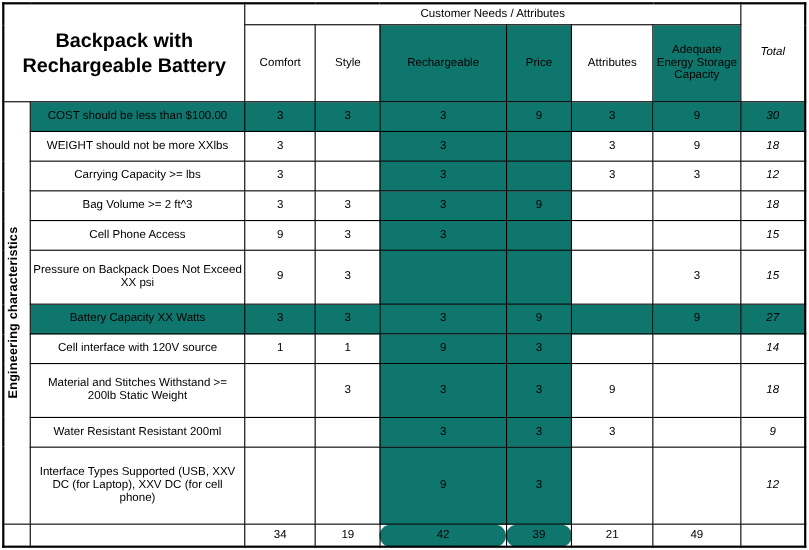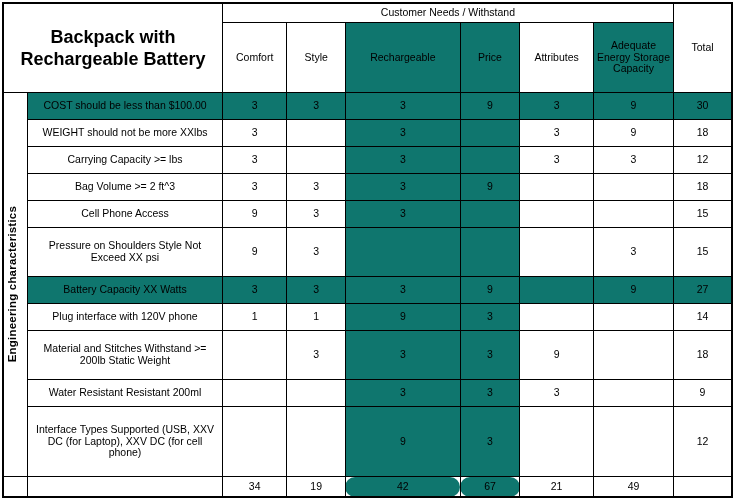--- a/index.html
+++ b/index.html
@@ -30,21 +30,21 @@
   table.qfd td, table.qfd th {
     border: 1px solid #000;
     font-size: 10.5px;
     text-align: center;
     vertical-align: middle;
     padding: 1px 2px;
     font-weight: normal;
     line-height: 1.12;
   }
   .thick-left { border-left: 2px solid #000; }
-  .thick-right { border-right: 2px solid #000; }
+  .thick-right { border-right: 2px solid #000; font-style: italic; }
   .thick-top { border-top: 2px solid #000; }
   .thick-bottom { border-bottom: 2px solid #000; border-radius: 10px; }
 
   .hdr-group {
     font-weight: bold;
     font-size: 11.5px;
     height: 16px;
   }
   .hdr-col {
     font-weight: bold;
@@ -90,21 +90,21 @@
       <col style="width:58px">
       <col style="width:72px">
       <col style="width:78px">
       <col style="width:57px">
     </colgroup>
     <tbody>
       <tr>
         <td class="thick-left thick-top" rowspan="2" colspan="2">
           <div class="corner-title">Backpack with Rechargeable Battery</div>
         </td>
-        <td class="hdr-group thick-top" colspan="6">Customer Needs / Withstand</td>
+        <td class="hdr-group thick-top" colspan="6">Customer Needs / Attributes</td>
         <td class="hdr-col thick-top thick-right" rowspan="2">Total</td>
       </tr>
       <tr>
         <td class="hdr-col">Comfort</td>
         <td class="hdr-col">Style</td>
         <td class="hdr-col yellow">Rechargeable</td>
         <td class="hdr-col yellow">Price</td>
         <td class="hdr-col">Attributes</td>
         <td class="hdr-col yellow">Adequate Energy Storage Capacity</td>
       </tr>
@@ -161,21 +161,21 @@
         <td>9</td>
         <td>3</td>
         <td class="yellow">3</td>
         <td class="yellow"></td>
         <td></td>
         <td></td>
         <td class="total-col thick-right">15</td>
       </tr>
 
       <tr>
-        <td class="row-label">Pressure on Shoulders Style Not Exceed XX psi</td>
+        <td class="row-label">Pressure on Backpack Does Not Exceed XX psi</td>
         <td>9</td>
         <td>3</td>
         <td class="yellow"></td>
         <td class="yellow"></td>
         <td></td>
         <td>3</td>
         <td class="total-col thick-right">15</td>
       </tr>
 
       <tr>
@@ -183,21 +183,21 @@
         <td class="yellow">3</td>
         <td class="yellow">3</td>
         <td class="yellow">3</td>
         <td class="yellow">9</td>
         <td class="yellow"></td>
         <td class="yellow">9</td>
         <td class="yellow total-col thick-right">27</td>
       </tr>
 
       <tr>
-        <td class="row-label">Plug interface with 120V phone</td>
+        <td class="row-label">Cell interface with 120V source</td>
         <td>1</td>
         <td>1</td>
         <td class="yellow">9</td>
         <td class="yellow">3</td>
         <td></td>
         <td></td>
         <td class="total-col thick-right">14</td>
       </tr>
 
       <tr>
@@ -232,20 +232,20 @@
         <td></td>
         <td class="total-col thick-right">12</td>
       </tr>
 
       <tr class="bottom-row">
         <td class="thick-left thick-bottom"></td>
         <td class="thick-bottom"></td>
         <td class="thick-bottom">34</td>
         <td class="thick-bottom">19</td>
         <td class="yellow thick-bottom">42</td>
-        <td class="yellow thick-bottom">67</td>
+        <td class="yellow thick-bottom">39</td>
         <td class="thick-bottom">21</td>
         <td class="thick-bottom">49</td>
         <td class="thick-bottom thick-right"></td>
       </tr>
     </tbody>
   </table>
 </div>
 
 </body></html>

